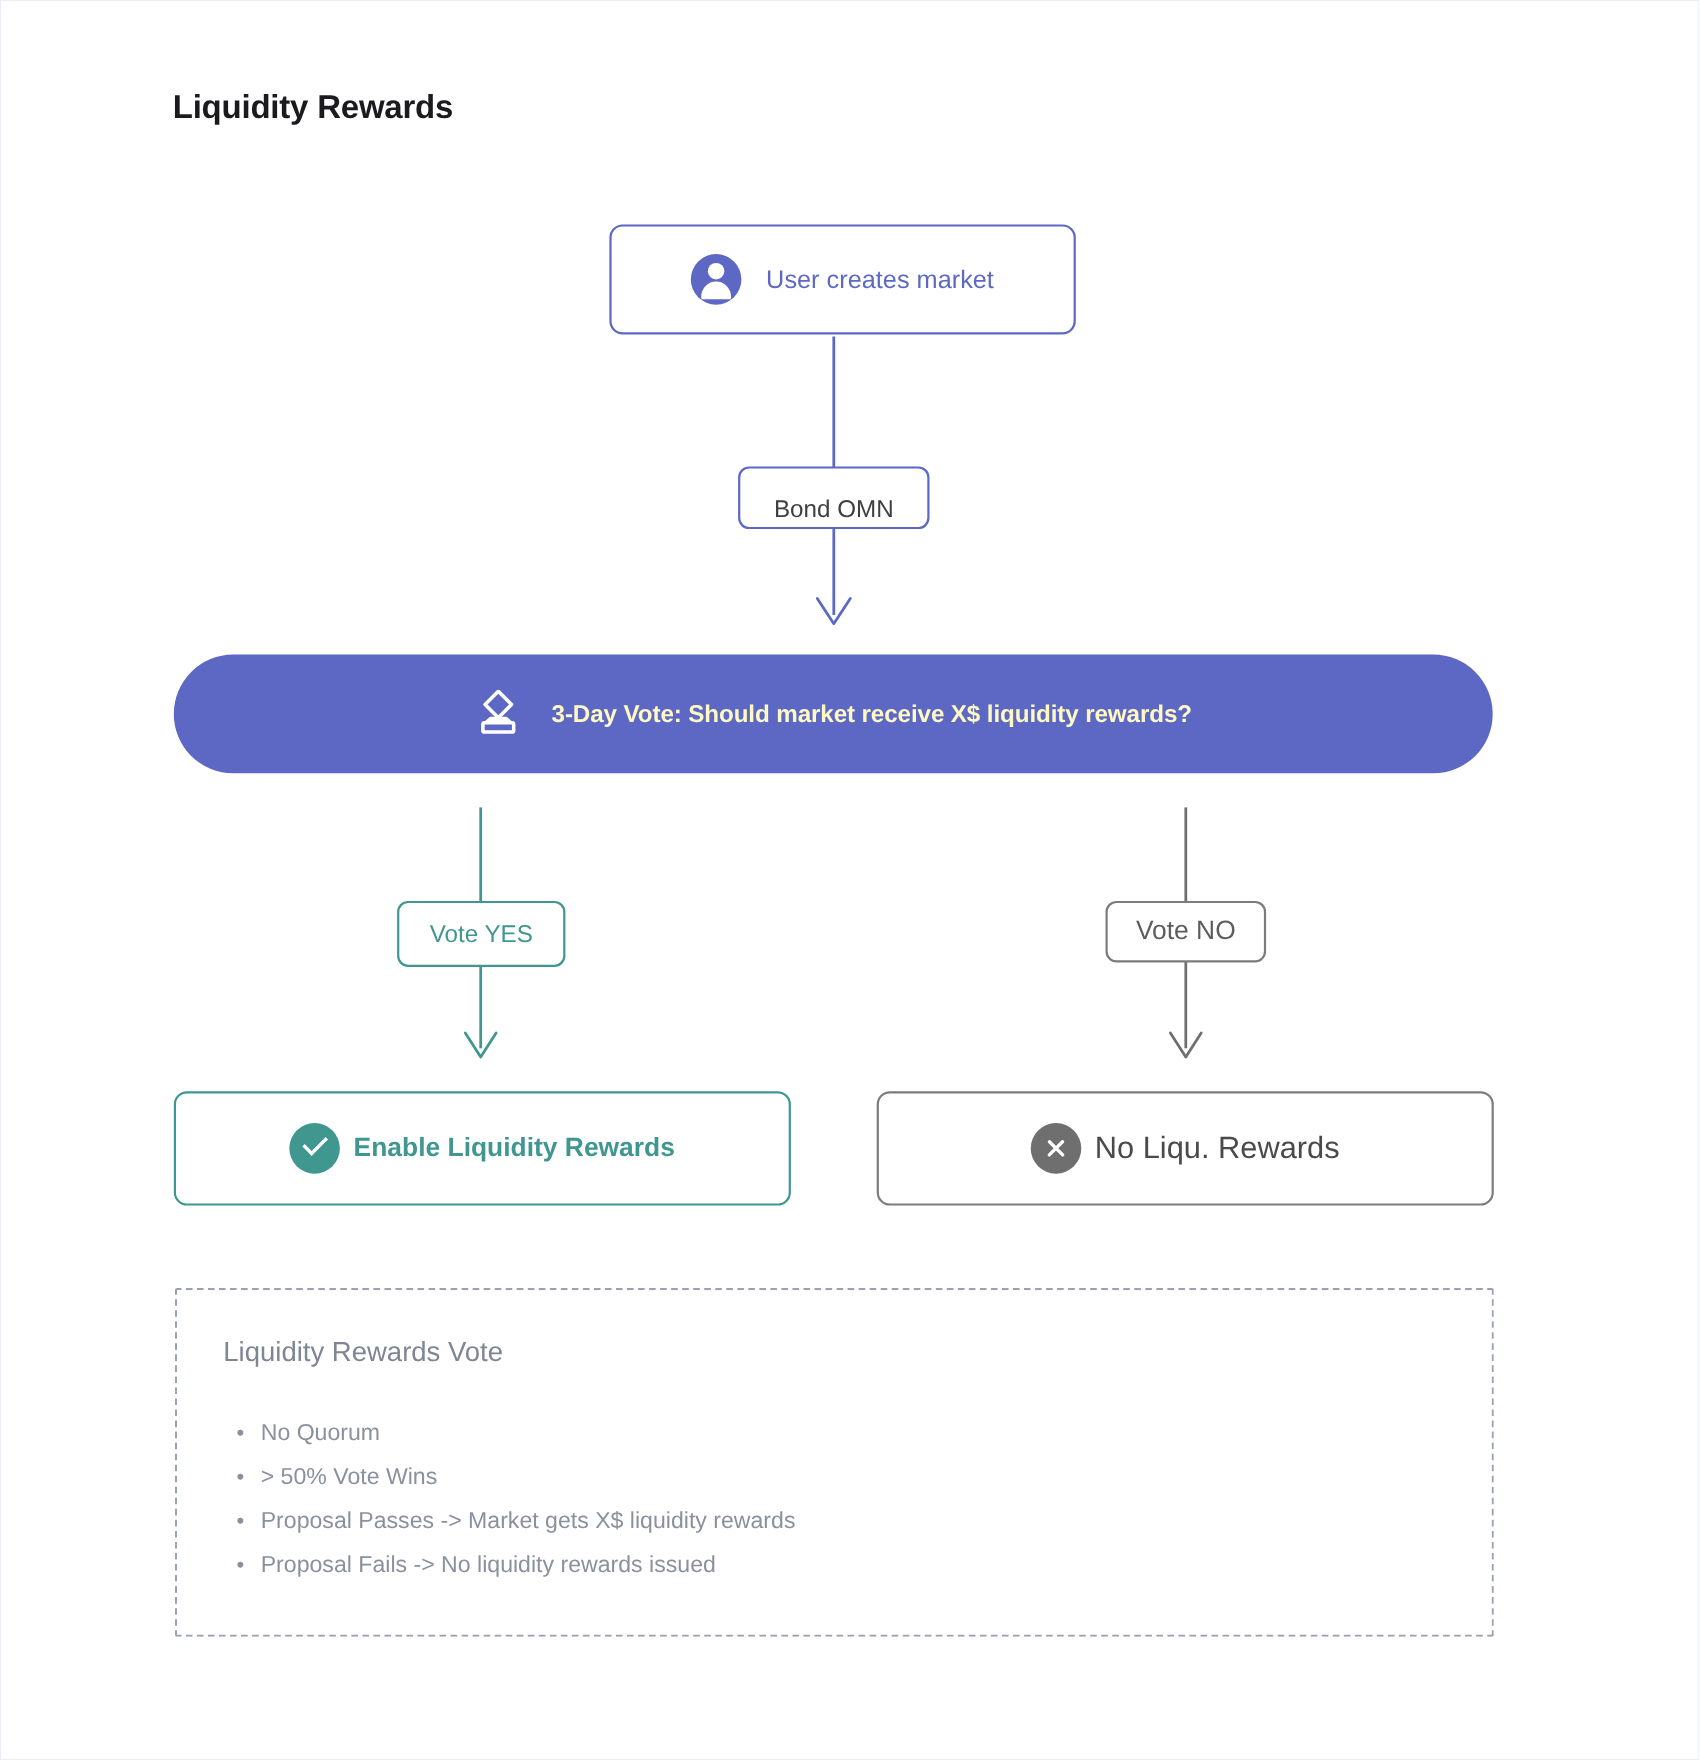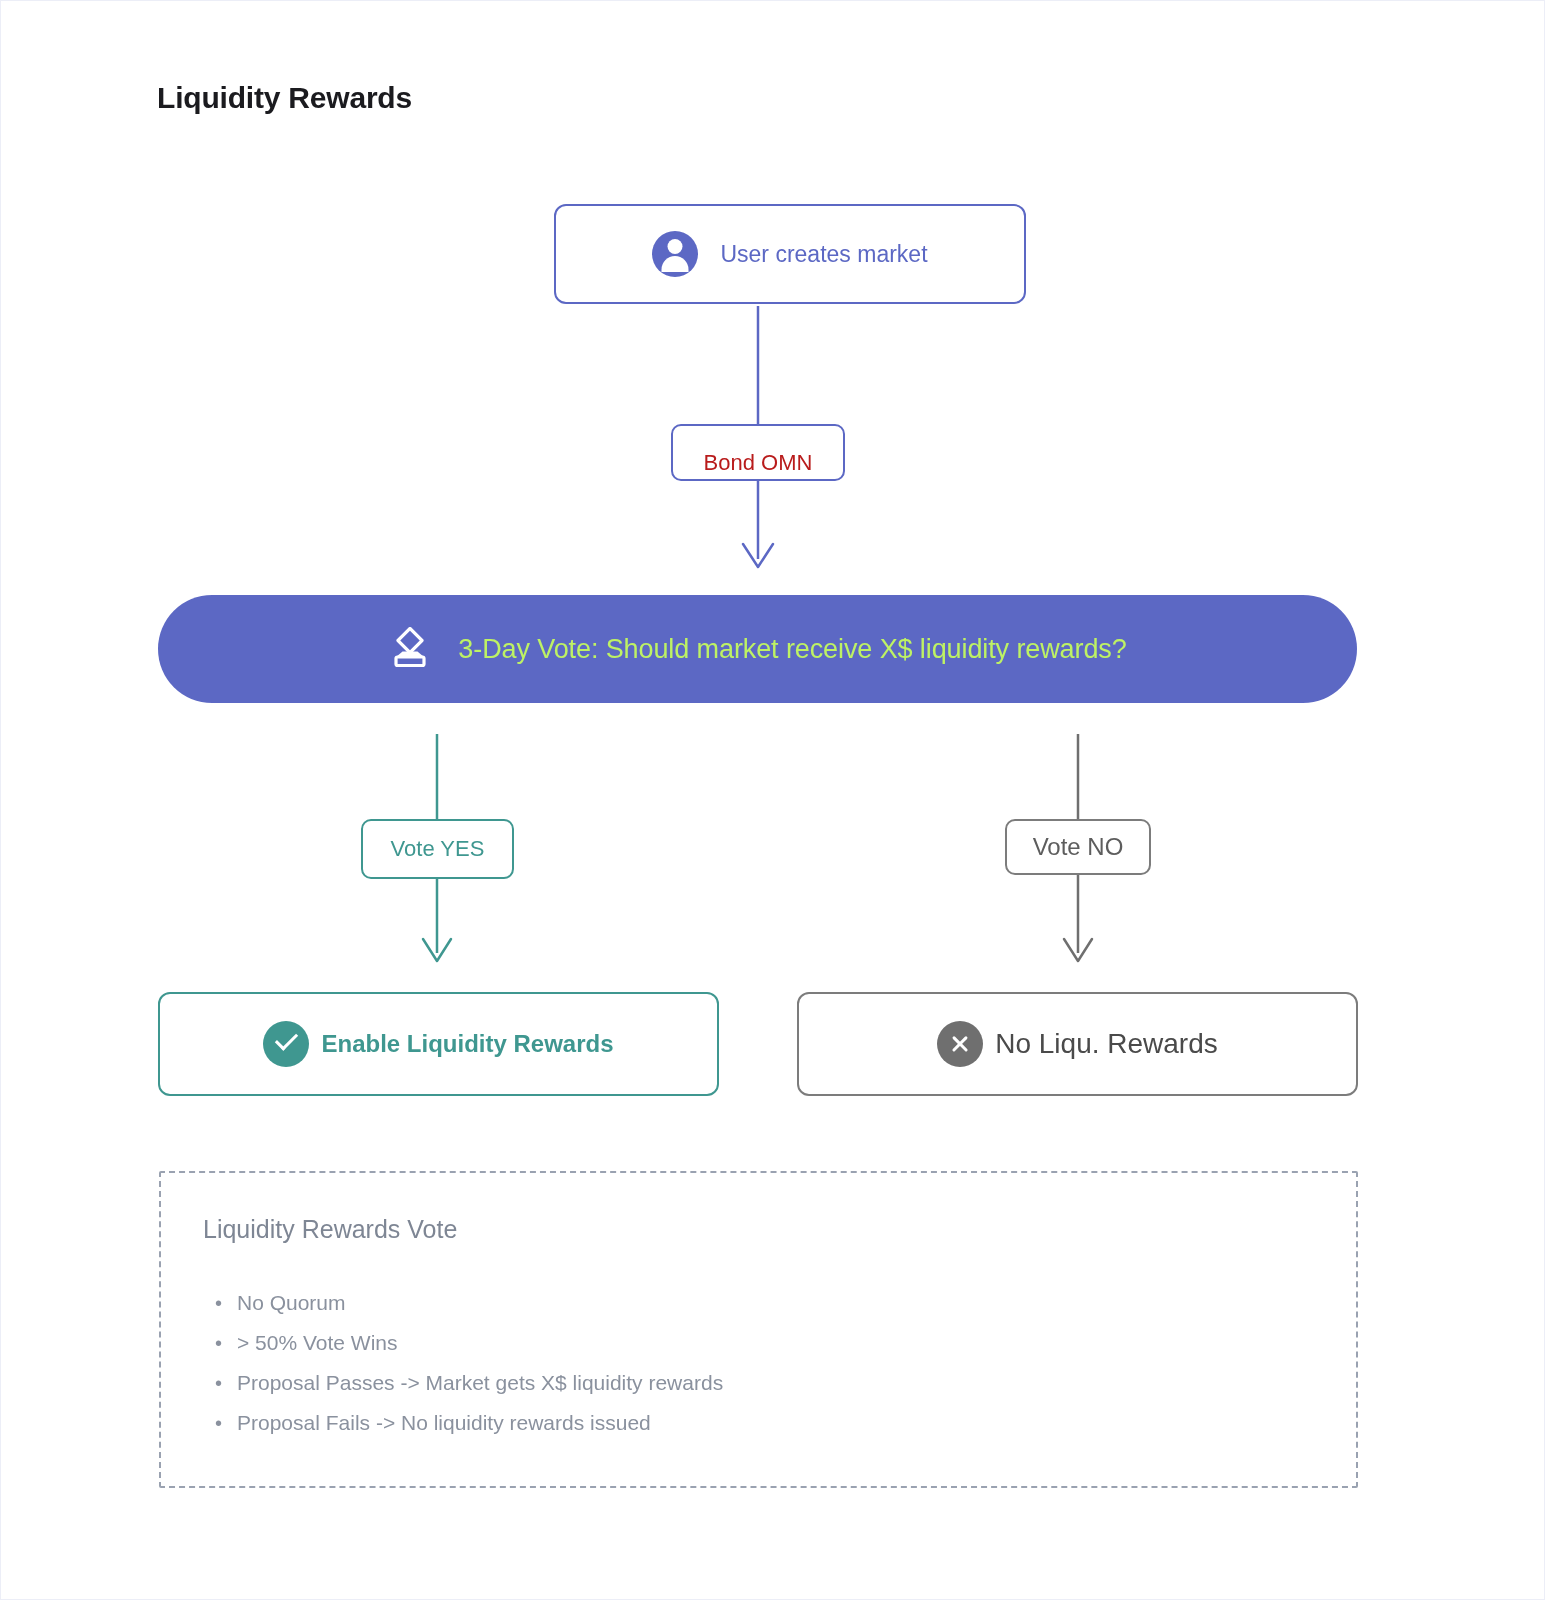--- a/index.html
+++ b/index.html
@@ -39,21 +39,21 @@
     display: flex;
     align-items: center;
     background: #ffffff;
     border-radius: 12px;
   }
 
   
   .node-user {
     left: 553px;
     top: 203px;
-    width: 472px;
+    width: 424px;
     height: 100px;
     border: 2px solid #5c68c4;
     justify-content: center;
     gap: 22px;
   }
   .node-user .label {
     font-size: 23px;
     color: #5c68c4;
   }
 
@@ -101,21 +101,21 @@
   }
   .edge-label .label { white-space: nowrap; }
 
   .label-bond {
     left: 670px;
     top: 423px;
     width: 174px;
     height: 57px;
     border: 2px solid #5c68c4;
   }
-  .label-bond .label { font-size: 22px; color: #b91c1c; margin-top: 20px; }
+  .label-bond .label { font-size: 22px; color: #404040; margin-top: 20px; }
 
   .label-yes {
     left: 360px;
     top: 818px;
     width: 153px;
     height: 60px;
     border: 2px solid #3f9790;
   }
   .label-yes .label { font-size: 22px; color: #3f9790; }
 
@@ -137,23 +137,23 @@
     height: 108px;
     background: #5c68c4;
     border-radius: 54px;
     display: flex;
     align-items: center;
     justify-content: center;
     gap: 26px;
     box-sizing: border-box;
   }
   .banner .label {
-    font-size: 27px;
-    font-weight: normal;
-    color: #bef264;
+    font-size: 22px;
+    font-weight: bold;
+    color: #fef9c3;
     letter-spacing: -0.1px;
   }
   .ballot-icon { width: 44px; height: 44px; flex: none; }
 
   
   .outcome {
     position: absolute;
     box-sizing: border-box;
     height: 104px;
     border-radius: 12px;

